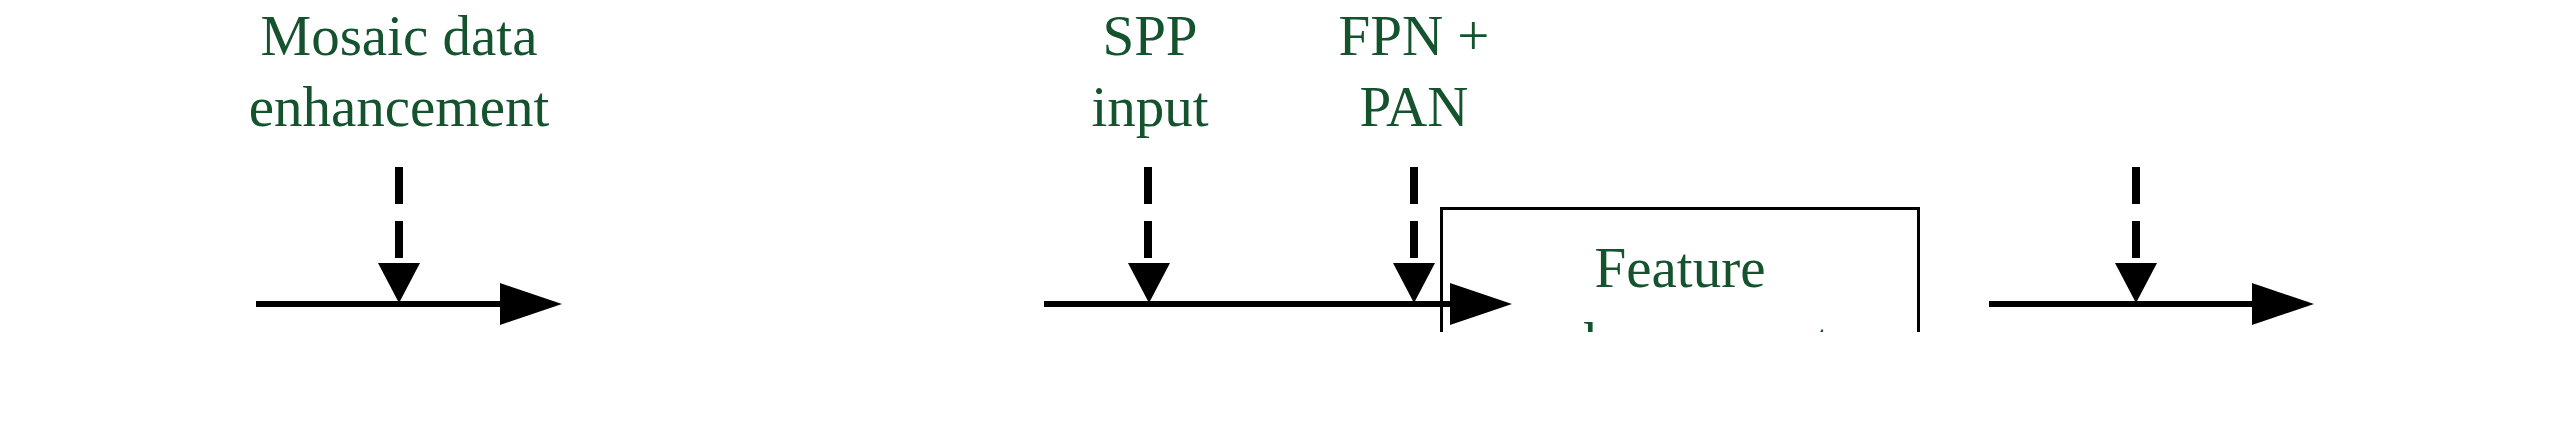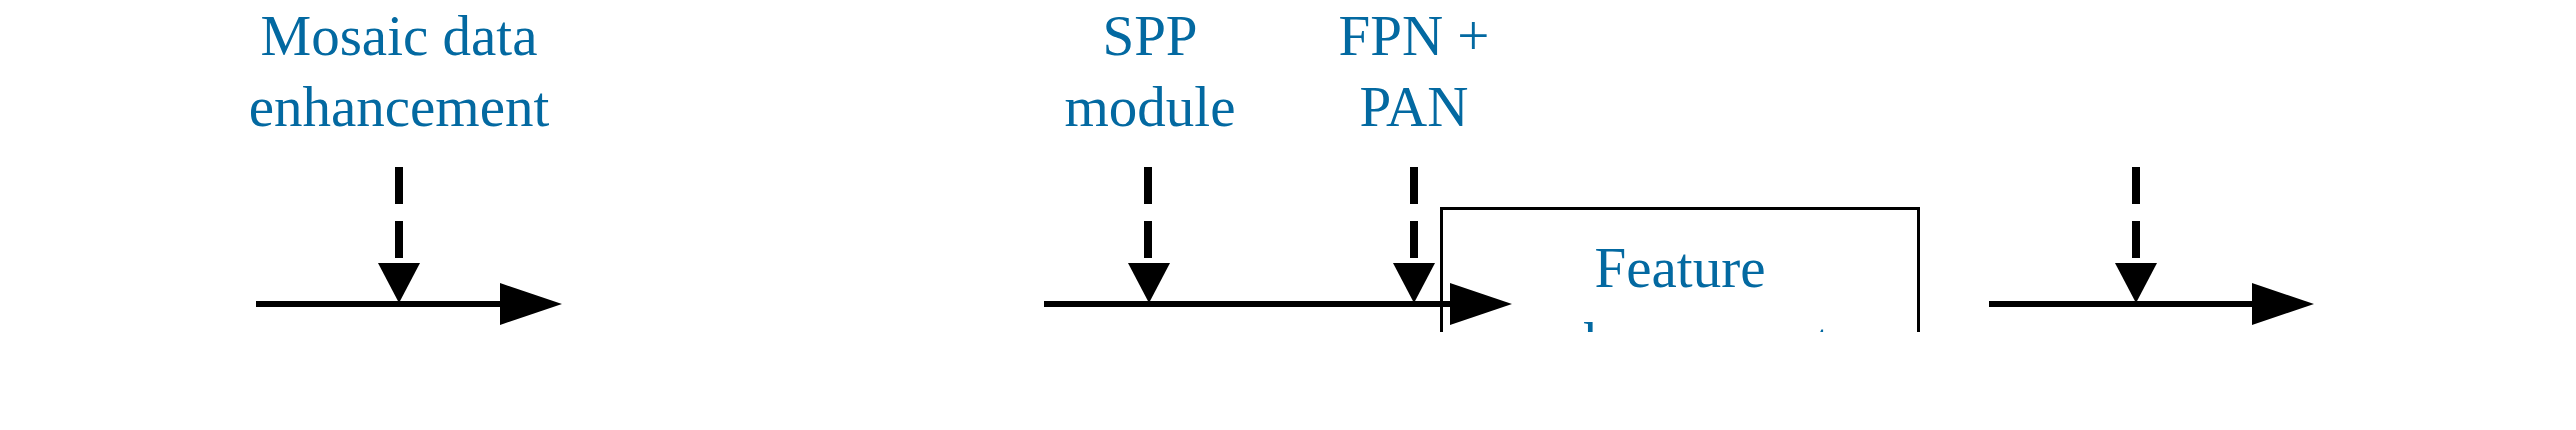--- a/index.html
+++ b/index.html
@@ -1,20 +1,20 @@
 <!DOCTYPE html>
 <html style="font-size:12.8px"><head>
 <meta charset="utf-8">
 <style>
   html,body{margin:0;padding:0;background:#ffffff;}
   .canvas{
     position:relative;
     width:2576px;height:332px;
     background:#ffffff;
-    color:#0369a1;
+    color:#14532d;
     font-family:"Liberation Serif", serif;
     overflow:hidden;
   }
   
   .ann{
     position:absolute;top:0;
     transform:translateX(-50%);
     font-size:57px;line-height:71px;
     text-align:center;white-space:pre-line;
   }
@@ -52,21 +52,21 @@
   }
 </style>
 </head>
 <body>
 
 <div class="canvas">
 
   <div class="ann" style="left:399px">Mosaic data
 enhancement</div>
   <div class="ann" style="left:1150px">SPP
-module</div>
+input</div>
   <div class="ann" style="left:1414px">FPN +
 PAN</div>
 
   <div class="dline" style="left:395px"></div>
   <div class="dhead" style="left:378px"></div>
 
   <div class="dline" style="left:1144px"></div>
   <div class="dhead" style="left:1128px"></div>
 
   <div class="dline" style="left:1410px"></div>

